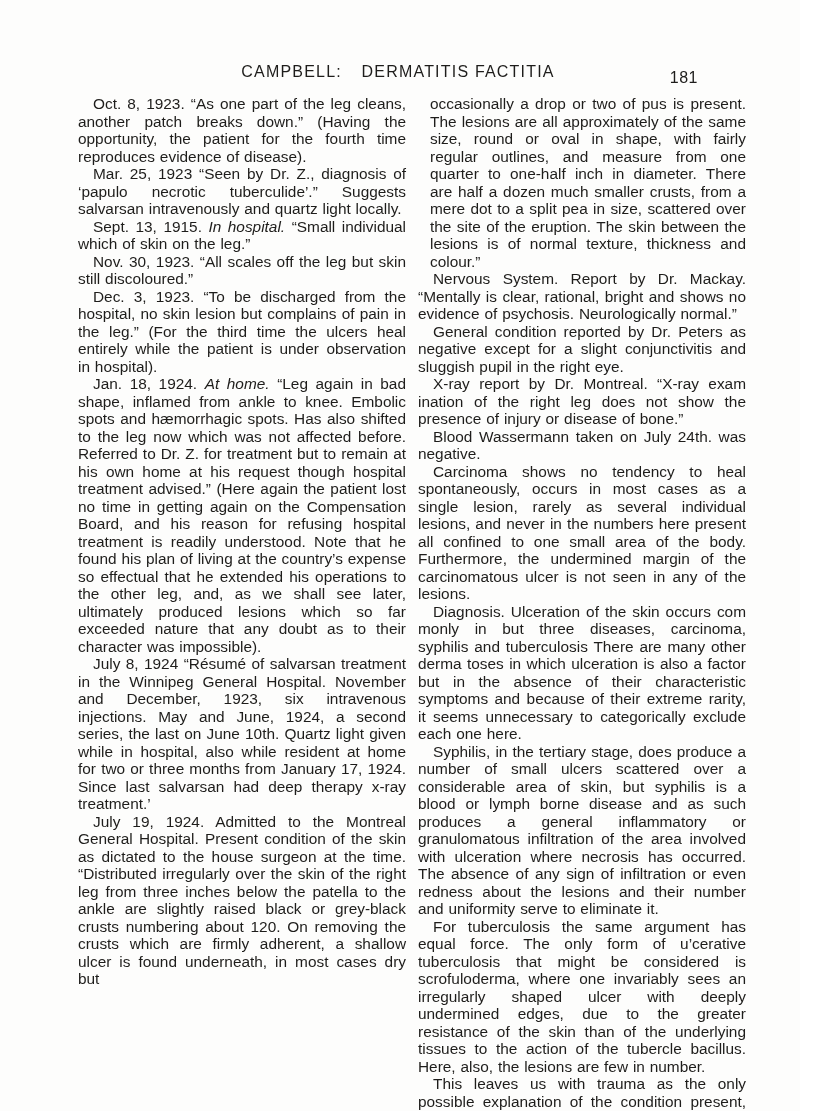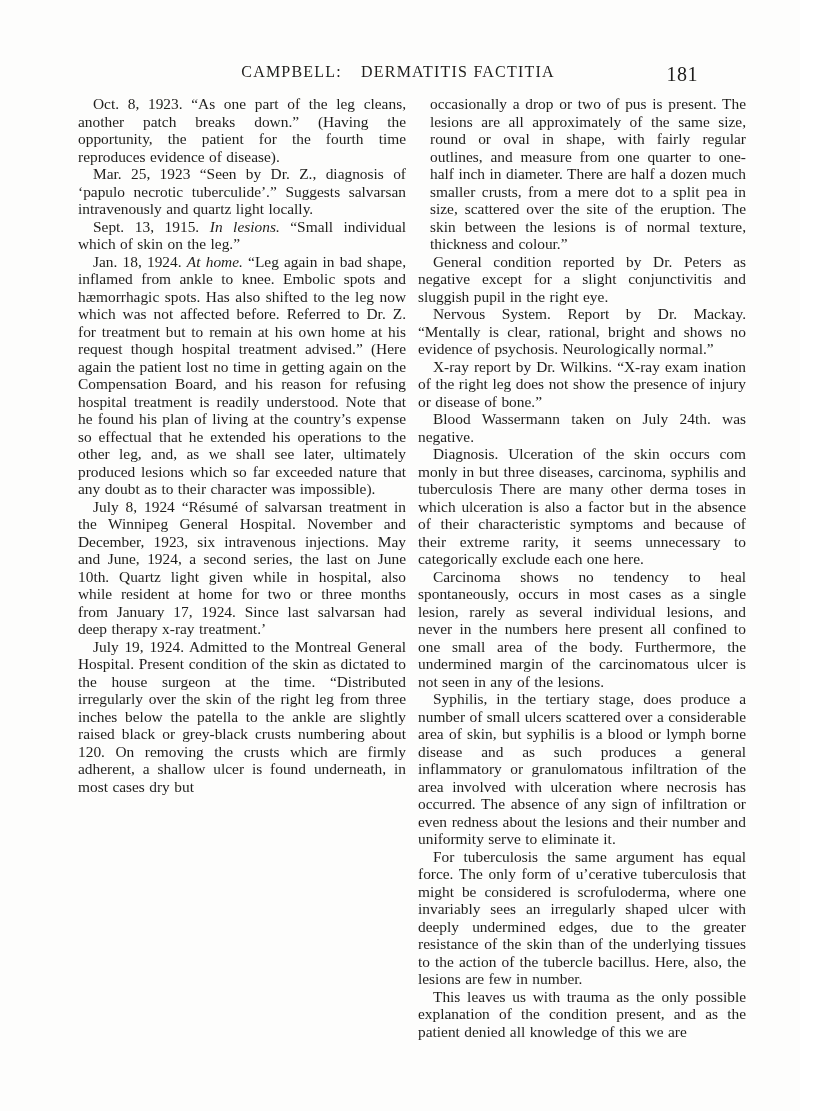--- a/index.html
+++ b/index.html
@@ -2,39 +2,39 @@
 <html lang="en"><head>
 <meta charset="utf-8">
 <style>
   html, body { margin: 0; padding: 0; background: #ffffff; }
   .page {
     position: relative;
     width: 800px;
     height: 1111px;
     background: #fdfdfc;
     color: #1e1d1b;
-    font-family: Liberation Serif, serif;
+    font-family: Liberation Sans, sans-serif;
     overflow: hidden;
   }
   .running-head {
     position: absolute;
     top: 63px;
     left: 78px;
     width: 640px;
     text-align: center;
     font-size: 16px;
     letter-spacing: 1.2px;
     white-space: nowrap;
   }
   .running-head .head-author { margin-right: 14px; }
   .folio {
     position: absolute;
-    top: 63px;
+    top: 69px;
     right: 102px;
-    font-size: 20px;
+    font-size: 16px;
     letter-spacing: 0.5px;
   }
   .columns {
     position: absolute;
     top: 95px;
     left: 78px;
     width: 668px;
     display: flex;
     gap: 12px;
   }
@@ -60,32 +60,34 @@
     <span class="head-author">CAMPBELL:</span>
     <span class="head-title">DERMATITIS FACTITIA</span>
   </div>
 
   <div class="folio">181</div>
 
   <div class="columns">
     <div class="column">
         <p class="para"><span>Oct. 8, 1923.  “As one part of the leg cleans, another patch breaks down.”  (Having the opportunity, the patient for the fourth time reproduces evidence of disease).</span></p>
         <p class="para"><span>Mar. 25, 1923  “Seen by Dr. Z., diagnosis of ‘papulo necrotic tuberculide’.”  Suggests salvarsan intravenously and quartz light locally.</span></p>
-        <p class="para"><span>Sept. 13, 1915.  </span><span class="italic">In lesions.</span><span>  “Small individual which of skin on the leg.”</span></p>
+        <p class="para"><span>Sept. 13, 1915.  </span><span class="italic">In hospital.</span><span>  “Small individual which of skin on the leg.”</span></p>
+        <p class="para"><span>Nov. 30, 1923.  “All scales off the leg but skin still discoloured.”</span></p>
+        <p class="para"><span>Dec. 3, 1923.  “To be discharged from the hospital, no skin lesion but complains of pain in the leg.”  (For the third time the ulcers heal entirely while the patient is under observation in hospital).</span></p>
         <p class="para"><span>Jan. 18, 1924.  </span><span class="italic">At home.</span><span>  “Leg again in bad shape, inflamed from ankle to knee.  Embolic spots and hæmorrhagic spots.  Has also shifted to the leg now which was not affected before. Referred to Dr. Z. for treatment but to remain at his own home at his request though hospital treatment advised.”  (Here again the patient lost no time in getting again on the Compensation Board, and his reason for refusing hospital treatment is readily understood.  Note that he found his plan of living at the country’s expense so effectual that he extended his operations to the other leg, and, as we shall see later, ultimately produced lesions which so far exceeded nature that any doubt as to their character was impossible).</span></p>
         <p class="para"><span>July 8, 1924  “Résumé of salvarsan treatment in the Winnipeg General Hospital.  November and December, 1923, six intravenous injections. May and June, 1924, a second series, the last on June 10th.  Quartz light given while in hospital, also while resident at home for two or three months from January 17, 1924.  Since last salvarsan had deep therapy x-ray treatment.’</span></p>
         <p class="para"><span>July 19, 1924.  Admitted to the Montreal General Hospital.  Present condition of the skin as dictated to the house surgeon at the time. “Distributed irregularly over the skin of the right leg from three inches below the patella to the ankle are slightly raised black or grey-black crusts numbering about 120.  On removing the crusts which are firmly adherent, a shallow ulcer is found underneath, in most cases dry but</span></p>
       </div>
     <div class="column">
         <p class="para no-indent"><span>occasionally a drop or two of pus is present.  The lesions are all approximately of the same size, round or oval in shape, with fairly regular outlines, and measure from one quarter to one-half inch in diameter.  There are half a dozen much smaller crusts, from a mere dot to a split pea in size, scattered over the site of the eruption.  The skin between the lesions is of normal texture, thickness and colour.”</span></p>
+        <p class="para"><span>Nervous System.  Report by Dr. Mackay. “Mentally is clear, rational, bright and shows no evidence of psychosis.  Neurologically normal.”</span></p>
         <p class="para"><span>General condition reported by Dr. Peters as negative except for a slight conjunctivitis and sluggish pupil in the right eye.</span></p>
-        <p class="para"><span>Nervous System.  Report by Dr. Mackay. “Mentally is clear, rational, bright and shows no evidence of psychosis.  Neurologically normal.”</span></p>
-        <p class="para"><span>X-ray report by Dr. Wilkins.  “X-ray exam ination of the right leg does not show the presence of injury or disease of bone.”</span></p>
+        <p class="para"><span>X-ray report by Dr. Montreal.  “X-ray exam ination of the right leg does not show the presence of injury or disease of bone.”</span></p>
         <p class="para"><span>Blood Wassermann taken on July 24th. was negative.</span></p>
+        <p class="para"><span>Carcinoma shows no tendency to heal spontaneously, occurs in most cases as a single lesion, rarely as several individual lesions, and never in the numbers here present all confined to one small area of the body.  Furthermore, the undermined margin of the carcinomatous ulcer is not seen in any of the lesions.</span></p>
         <p class="para"><span>Diagnosis.  Ulceration of the skin occurs com monly in but three diseases, carcinoma, syphilis and tuberculosis  There are many other derma toses in which ulceration is also a factor but in the absence of their characteristic symptoms and because of their extreme rarity, it seems unnecessary to categorically exclude each one here.</span></p>
-        <p class="para"><span>Carcinoma shows no tendency to heal spontaneously, occurs in most cases as a single lesion, rarely as several individual lesions, and never in the numbers here present all confined to one small area of the body.  Furthermore, the undermined margin of the carcinomatous ulcer is not seen in any of the lesions.</span></p>
         <p class="para"><span>Syphilis, in the tertiary stage, does produce a number of small ulcers scattered over a considerable area of skin, but syphilis is a blood or lymph borne disease and as such produces a general inflammatory or granulomatous infiltration of the area involved with ulceration where necrosis has occurred.  The absence of any sign of infiltration or even redness about the lesions and their number and uniformity serve to eliminate it.</span></p>
         <p class="para"><span>For tuberculosis the same argument has equal force.  The only form of u’cerative tuberculosis that might be considered is scrofuloderma, where one invariably sees an irregularly shaped ulcer with deeply undermined edges, due to the greater resistance of the skin than of the underlying tissues to the action of the tubercle bacillus. Here, also, the lesions are few in number.</span></p>
         <p class="para"><span>This leaves us with trauma as the only possible explanation of the condition present, and as the patient denied all knowledge of this we are</span></p>
       </div>
   </div>
 
 </div>
 
 </body></html>

